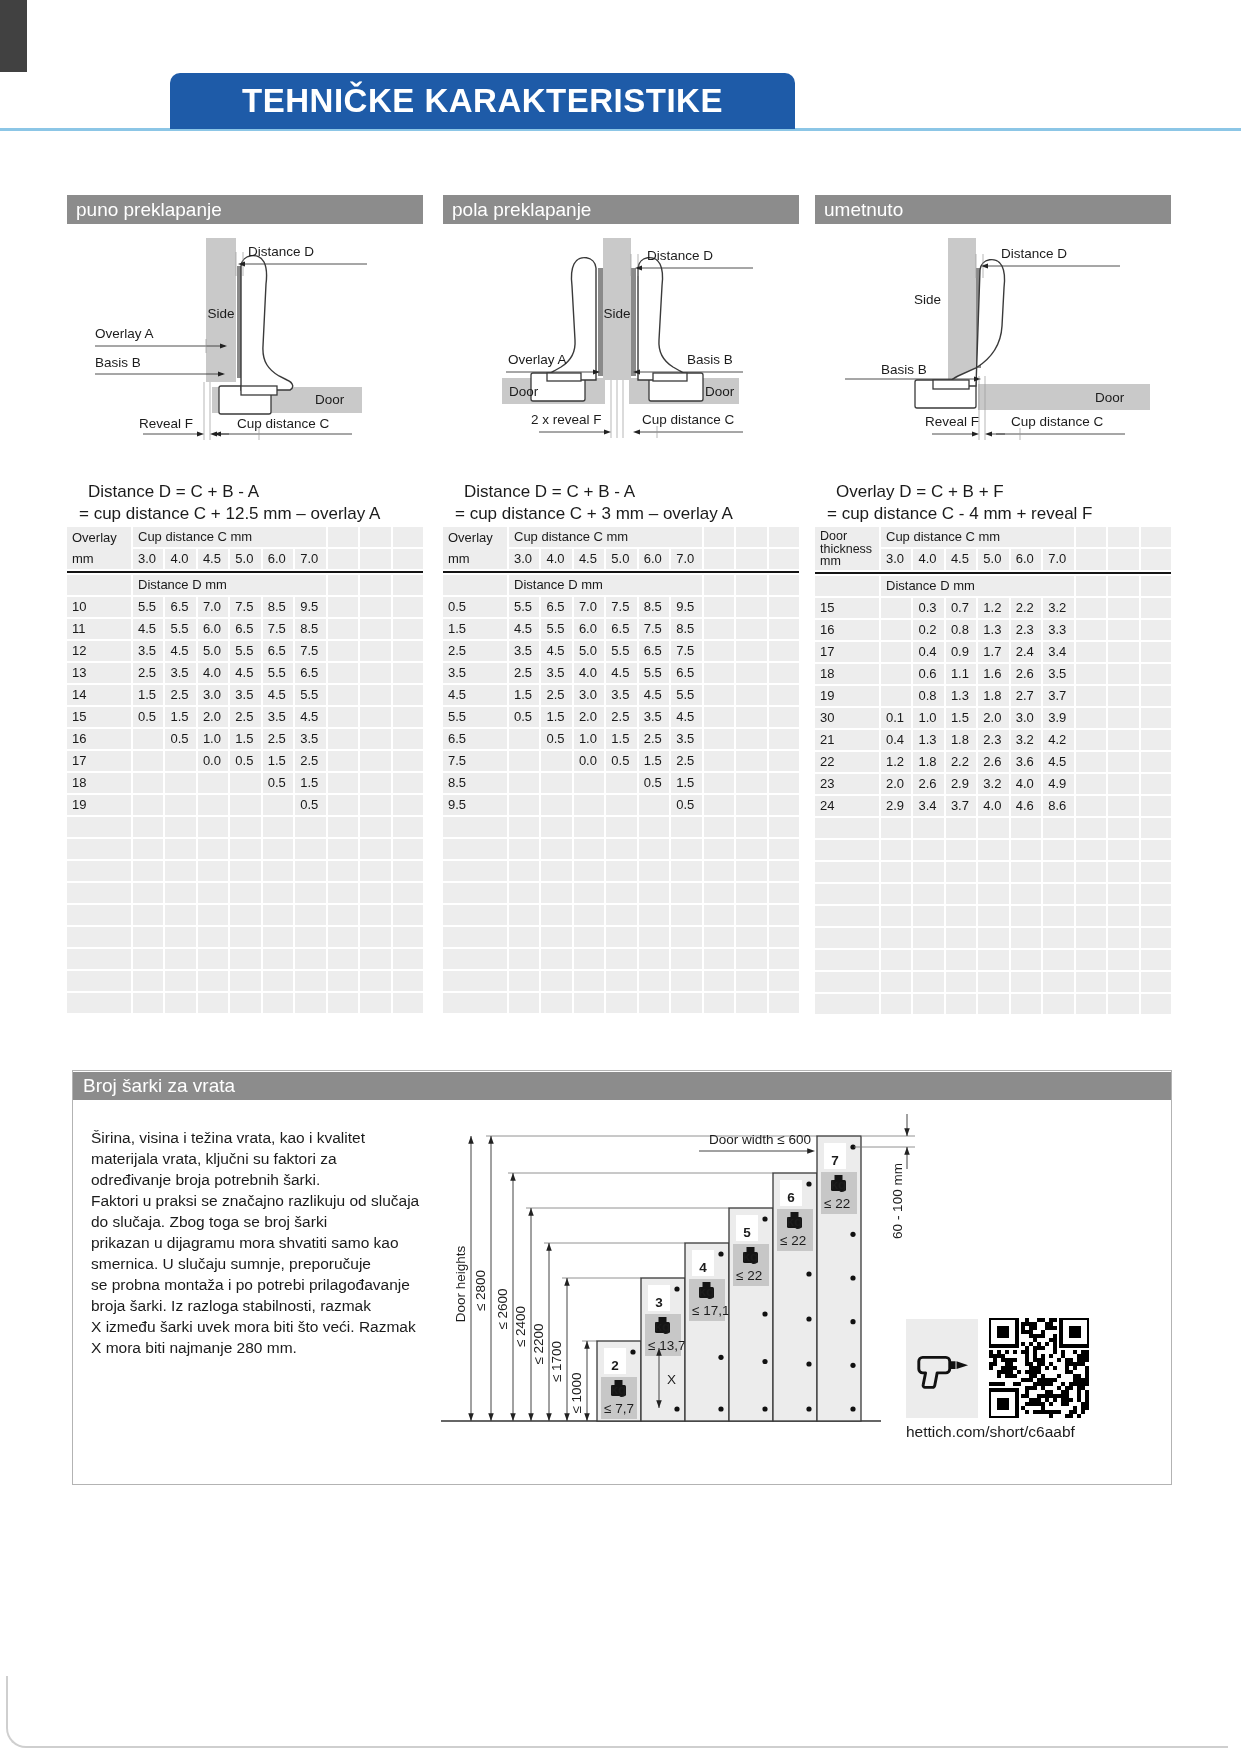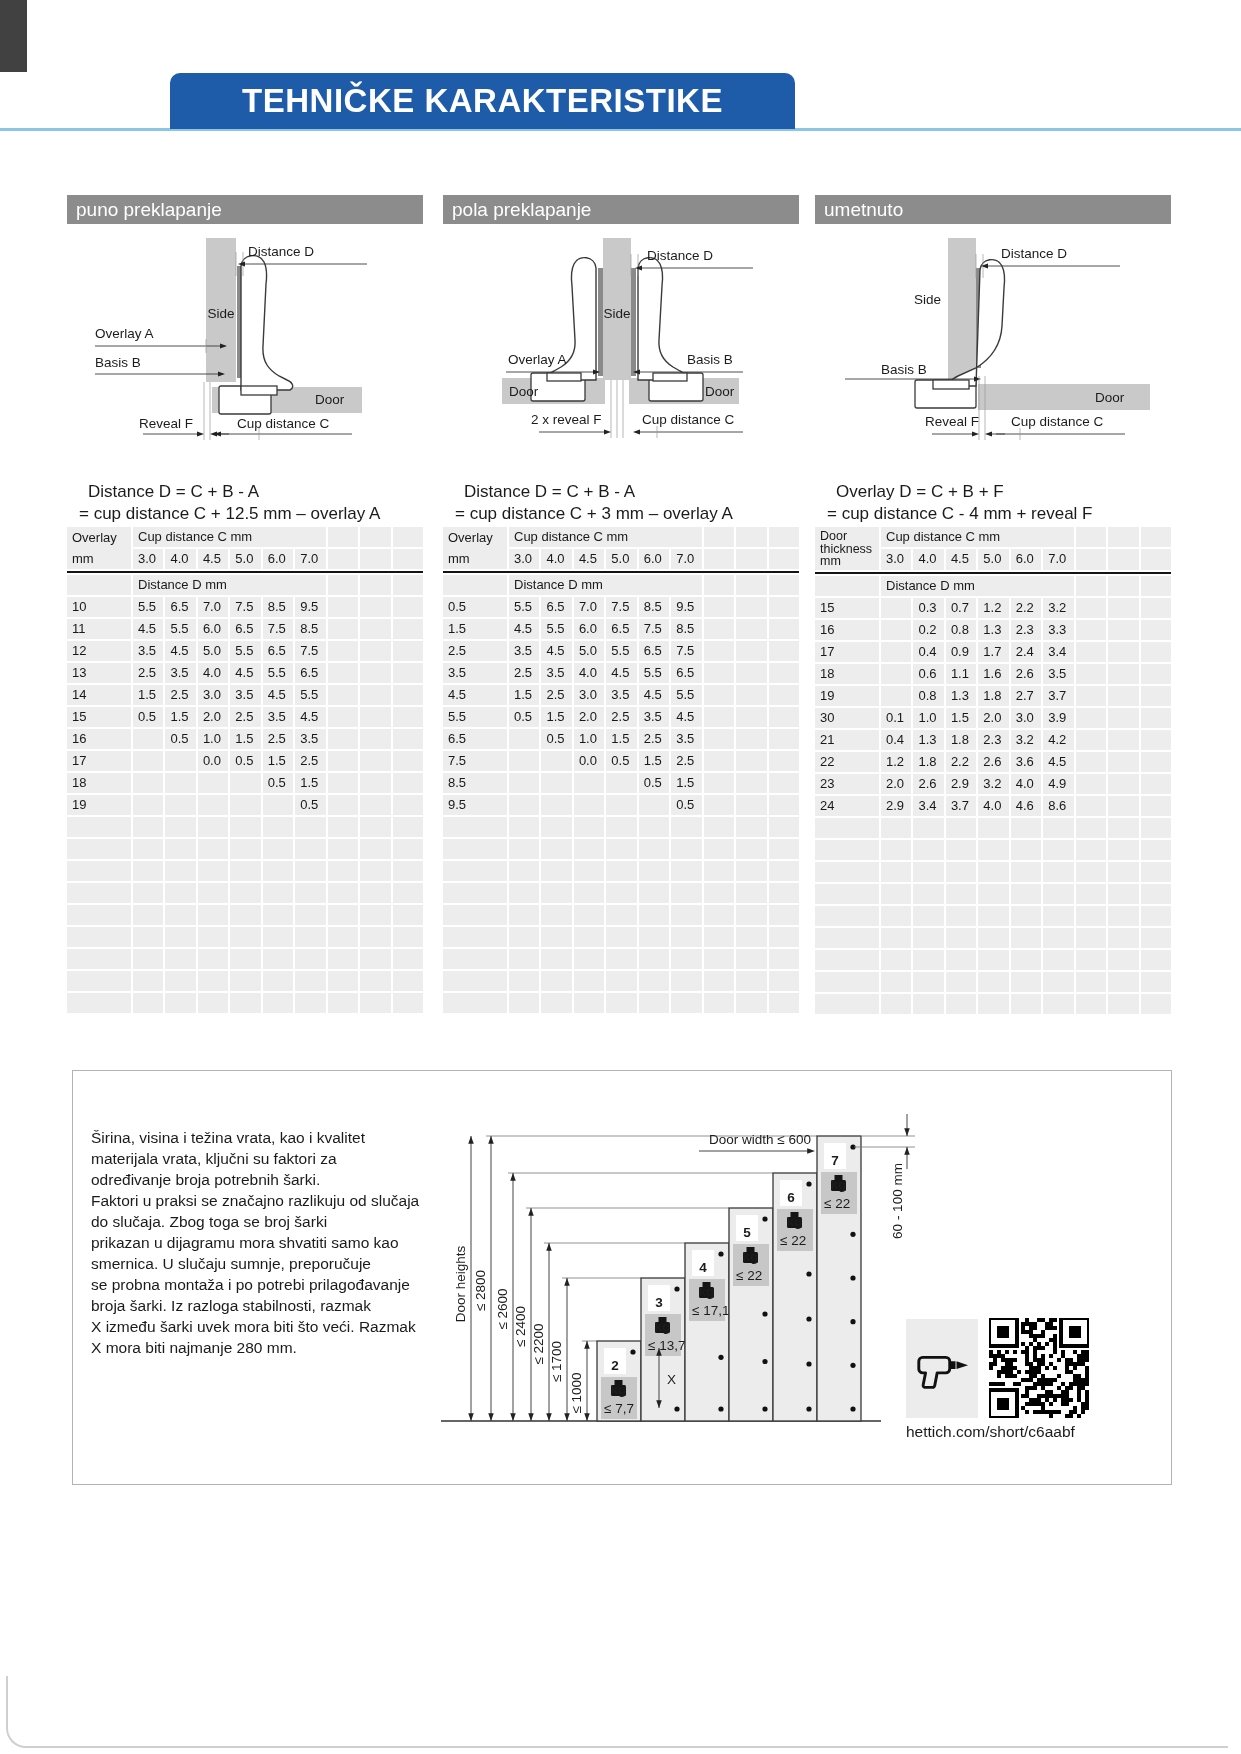--- a/index.html
+++ b/index.html
@@ -822,20 +822,21 @@
       <div class="c" style="grid-area: 23 / 5;"></div>
       <div class="c" style="grid-area: 23 / 6;"></div>
       <div class="c" style="grid-area: 23 / 7;"></div>
       <div class="c" style="grid-area: 23 / 8;"></div>
       <div class="c" style="grid-area: 23 / 9;"></div>
       <div class="c" style="grid-area: 23 / 10;"></div>
     </div>
 </div>
 
 <div class="abs" id="hinge-box">
+  <div id="hinge-head">Broj šarki za vrata</div>
   <div id="hinge-text">Širina, visina i težina vrata, kao i kvalitet
 materijala vrata, ključni su faktori za
 određivanje broja potrebnih šarki.
 Faktori u praksi se značajno razlikuju od slučaja
 do slučaja. Zbog toga se broj šarki
 prikazan u dijagramu mora shvatiti samo kao
 smernica. U slučaju sumnje, preporučuje
 se probna montaža i po potrebi prilagođavanje
 broja šarki. Iz razloga stabilnosti, razmak
 X između šarki uvek mora biti što veći. Razmak

